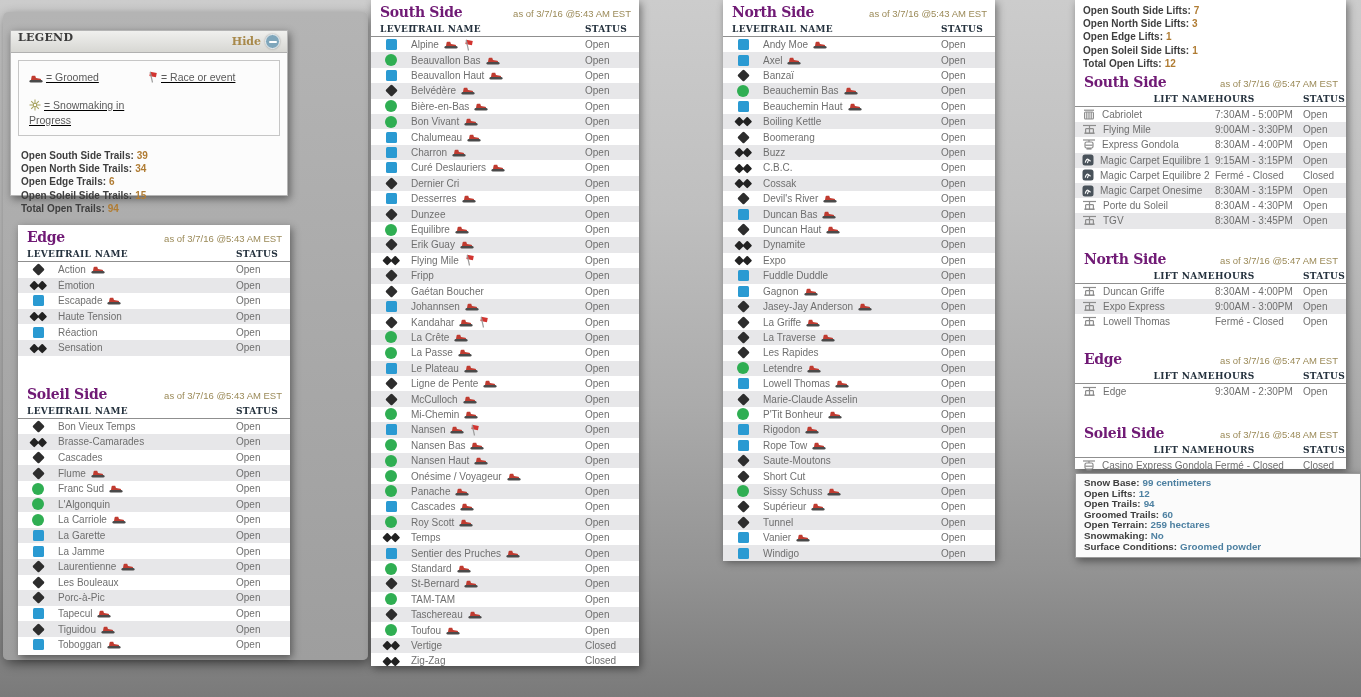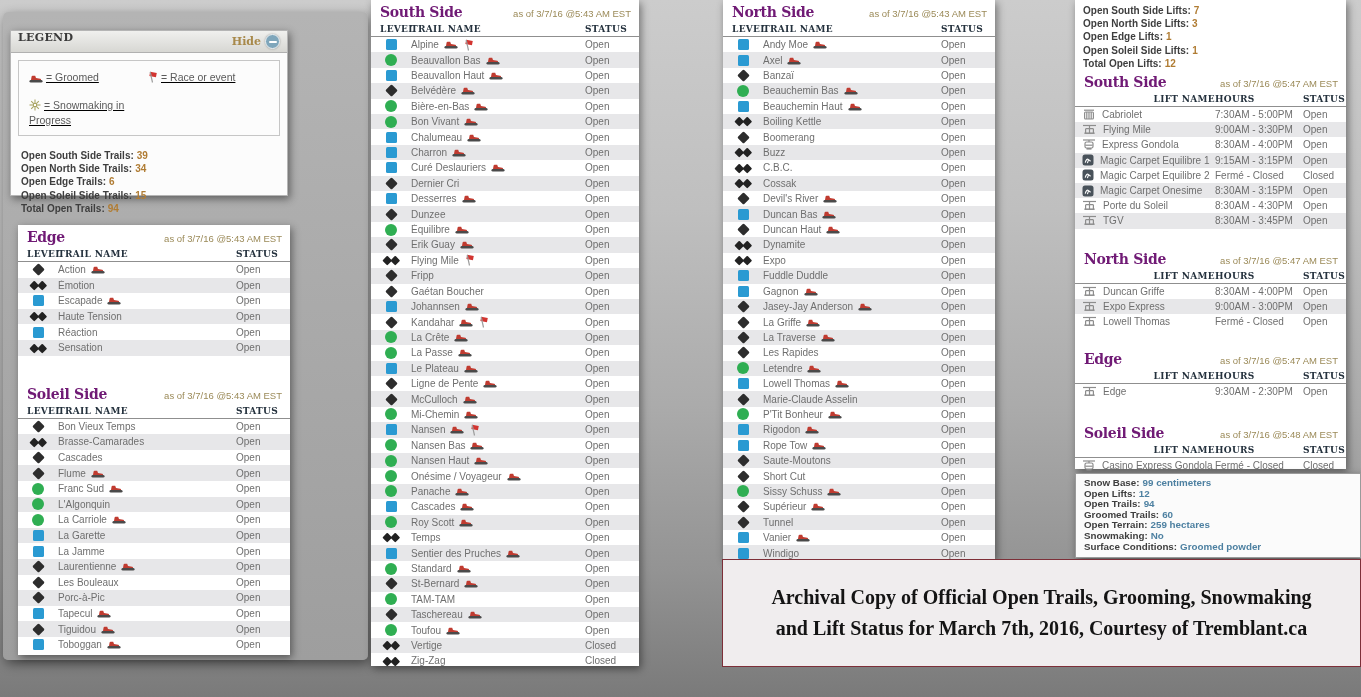--- a/index.html
+++ b/index.html
@@ -1582,17 +1582,14 @@
   <div class="panel stats">
       <div class="count-line"><span>Snow Base:</span><span class="val">99 centimeters</span></div>
       <div class="count-line"><span>Open Lifts:</span><span class="val">12</span></div>
       <div class="count-line"><span>Open Trails:</span><span class="val">94</span></div>
       <div class="count-line"><span>Groomed Trails:</span><span class="val">60</span></div>
       <div class="count-line"><span>Open Terrain:</span><span class="val">259 hectares</span></div>
       <div class="count-line"><span>Snowmaking:</span><span class="val">No</span></div>
       <div class="count-line"><span>Surface Conditions:</span><span class="val">Groomed powder</span></div>
     </div>
 
-  <div class="panel caption">
-    <div class="caption-text">Archival Copy of Official Open Trails, Grooming, Snowmaking and Lift Status for March 7th, 2016, Courtesy of Tremblant.ca</div>
-  </div>
 
 </div>
 
 </body></html>

